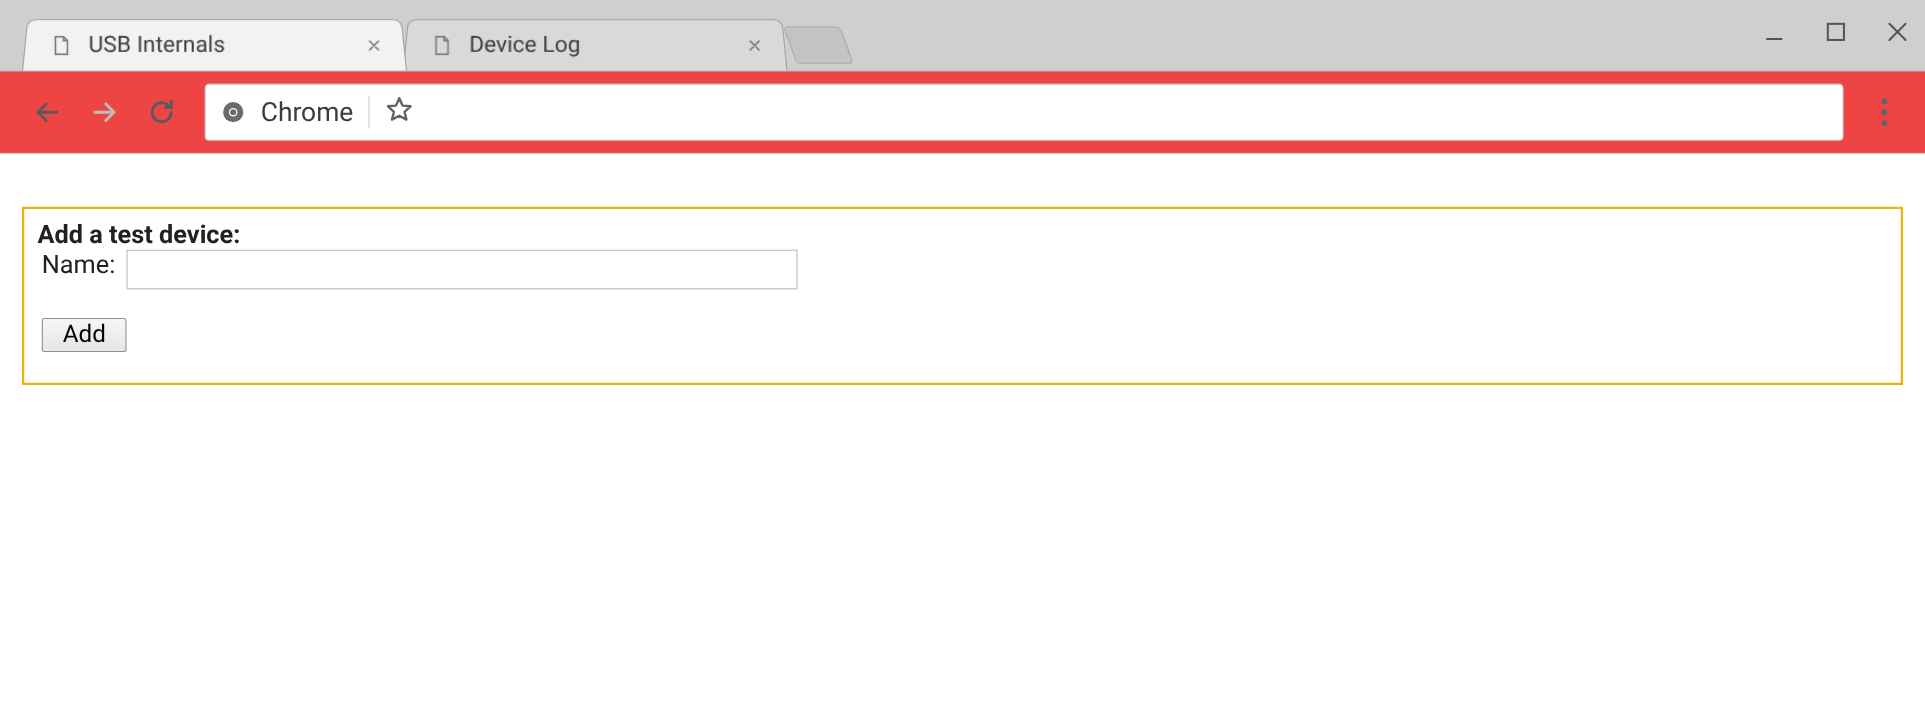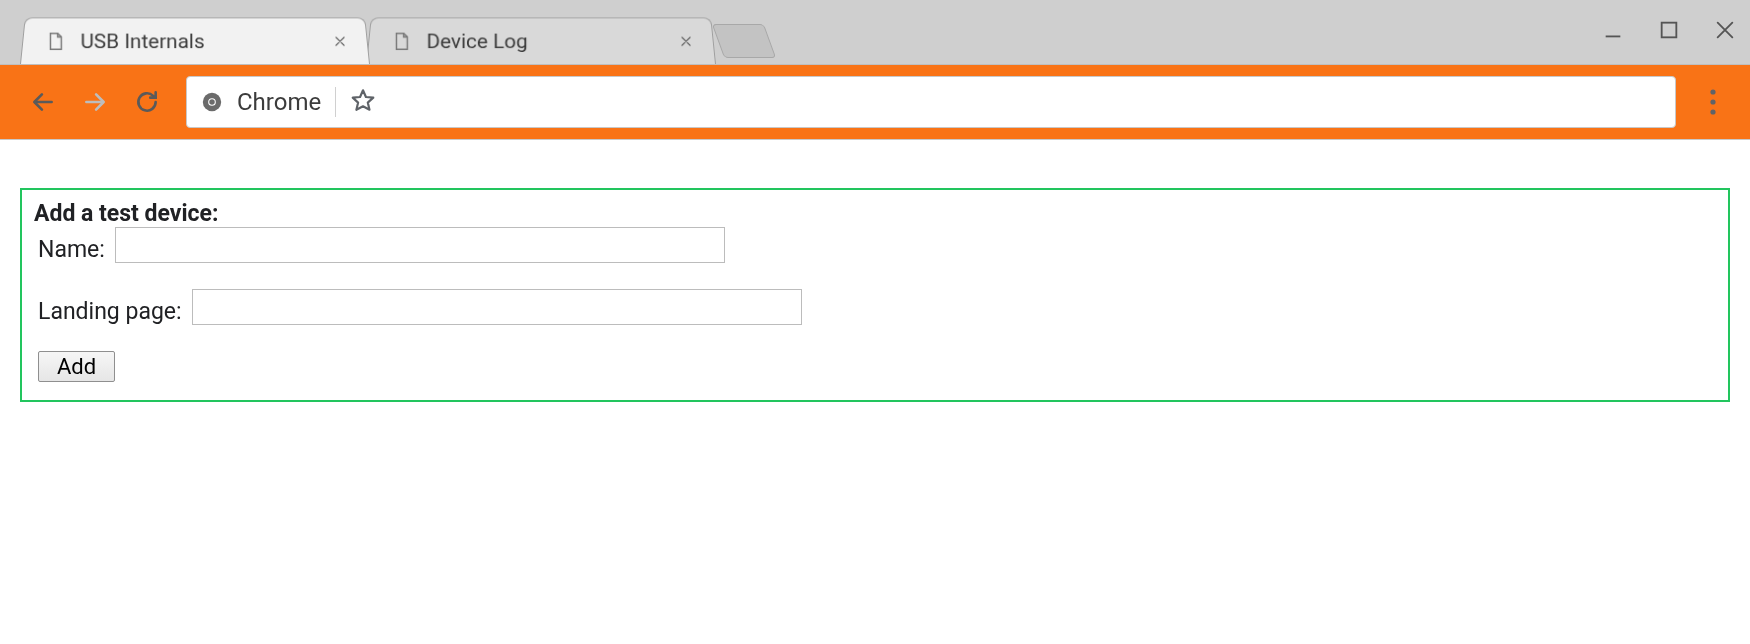--- a/index.html
+++ b/index.html
@@ -88,21 +88,21 @@
     display: flex;
     align-items: center;
     gap: 34px;
     color: #555;
   }
   .window-controls svg { width: 22px; height: 22px; }
 
   
   .toolbar {
     height: 76px;
-    background: #f97316;
+    background: #ef4444;
     border-top: 1px solid #bfbfbf;
     border-bottom: 1px solid #c9c9c9;
     display: flex;
     align-items: center;
     padding: 0 14px 0 20px;
     gap: 6px;
   }
   .nav-btn {
     width: 46px; height: 46px;
     display: flex; align-items: center; justify-content: center;
@@ -171,35 +171,35 @@
     font-size: 22px;
     padding: 2px 18px;
     background: linear-gradient(#f6f6f6, #e6e6e6);
     border: 1px solid #8f8f8f;
     border-radius: 2px;
     cursor: pointer;
   }
 
   fieldset.add {
     margin-top: 28px;
-    border: 2px solid #22c55e;
-    padding: 10px 16px 18px 16px;
+    border: 2px solid #eab308;
+    padding: 10px 16px 28px 16px;
   }
   fieldset.add legend {
     font-weight: 700;
     font-size: 23px;
     padding: 0;
     margin-left: -4px;
     float: left;
     width: 100%;
   }
   fieldset.add .row {
     clear: both;
     display: flex;
-    align-items: flex-end;
+    align-items: flex-start;
     gap: 10px;
     margin-top: 26px;
     font-size: 23px;
   }
   fieldset.add input[type=text] {
     width: 610px;
     height: 36px;
     border: 1px solid #bcbcbc;
     font: inherit;
     padding: 2px 8px;
@@ -318,23 +318,19 @@
 
   <fieldset class="add">
     <legend>Add a test device:</legend>
 
     <div class="row">
       <label>Name:</label>
       <input type="text" value="" style="">
     </div>
 
 
-    <div class="row">
-      <label>Landing page:</label>
-      <input type="text" value="" style="">
-    </div>
 
     <div class="actions">
       <button class="native">Add</button>
     </div>
   </fieldset>
 
 </div>
 
 </body></html>

